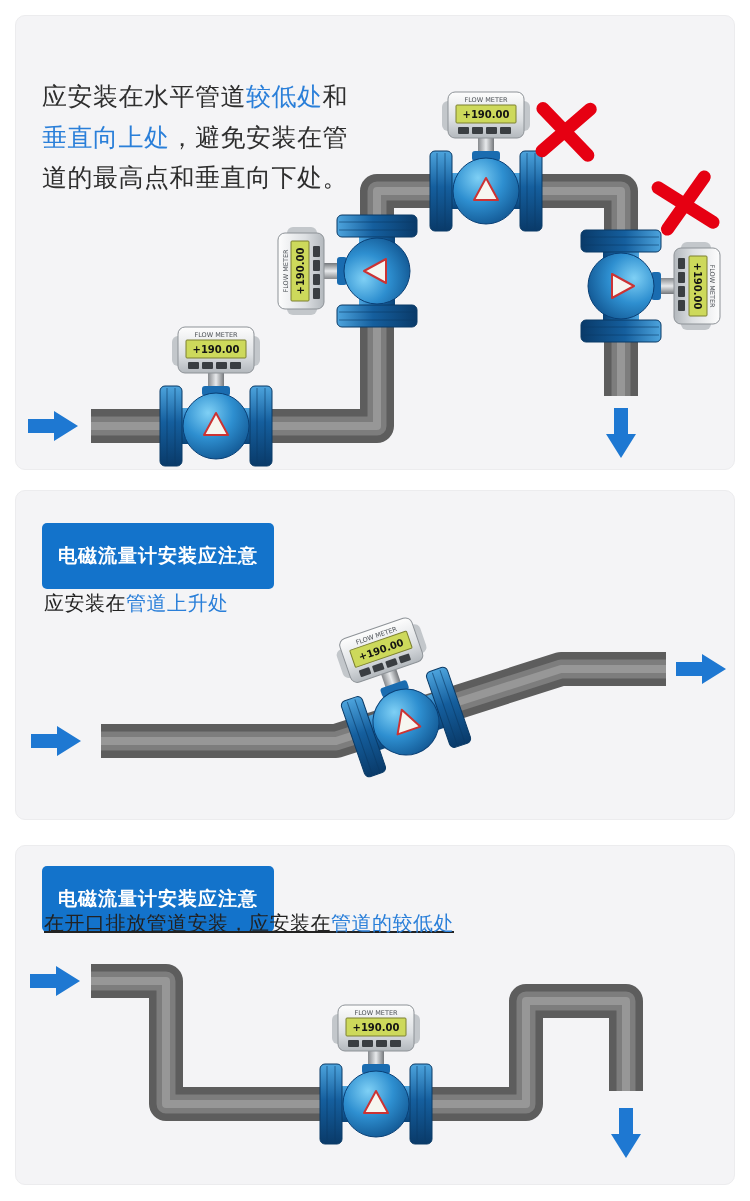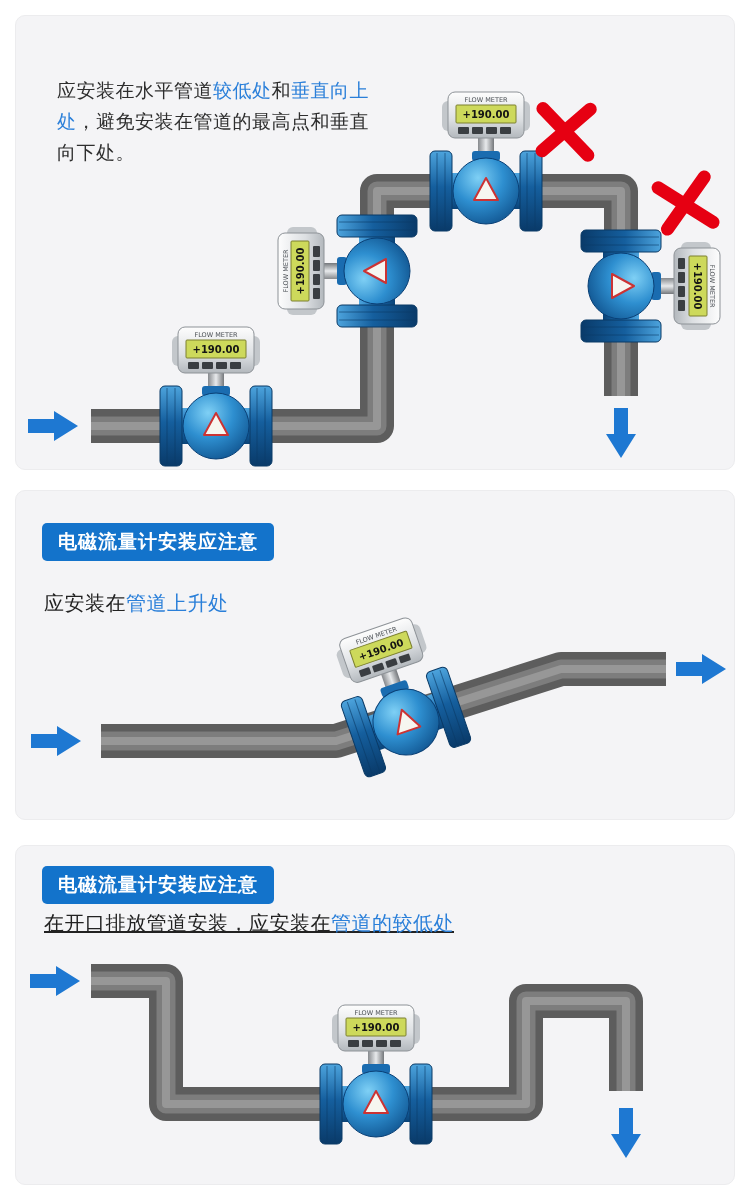--- a/index.html
+++ b/index.html
@@ -13,28 +13,28 @@
     position:absolute; left:15px; width:720px;
     background:#f4f4f6; border:1px solid #ececee; border-radius:10px;
     overflow:hidden;
   }
   #panel1 { top:15px;  height:455px; }
   #panel2 { top:490px; height:330px; }
   #panel3 { top:845px; height:340px; }
   .diagram { position:absolute; left:0; top:0; z-index:1; }
   .intro {
     position:absolute; left:26px; top:60px; width:312px;
-    font-size:19px; line-height:1.62; color:#2e2e2e;
-    letter-spacing:0.5px; z-index:2;margin-left:15px;
+    font-size:25px; line-height:1.62; color:#2e2e2e;
+    letter-spacing:0.5px; z-index:2;
   }
   .hl { color:#2a7fd9; }
   .badge {
     position:absolute; left:26px; display:inline-block; z-index:2;
     background:#1373cb; color:#ffffff; font-size:19px; font-weight:bold;
-    padding:6px 16px; border-radius:5px; letter-spacing:1px;
+    padding:20px 16px; border-radius:5px; letter-spacing:1px;
   }
   #panel2 .badge { top:32px; }
   #panel3 .badge { top:20px; }
   .subtitle {
     position:absolute; left:28px; font-size:20px; color:#222222;
     letter-spacing:0.5px; z-index:2;
   }
   #panel2 .subtitle { top:99px; }
   #panel3 .subtitle { top:64px;text-decoration:underline; }
   svg text { font-family:"DejaVu Sans","Liberation Sans",sans-serif; }

